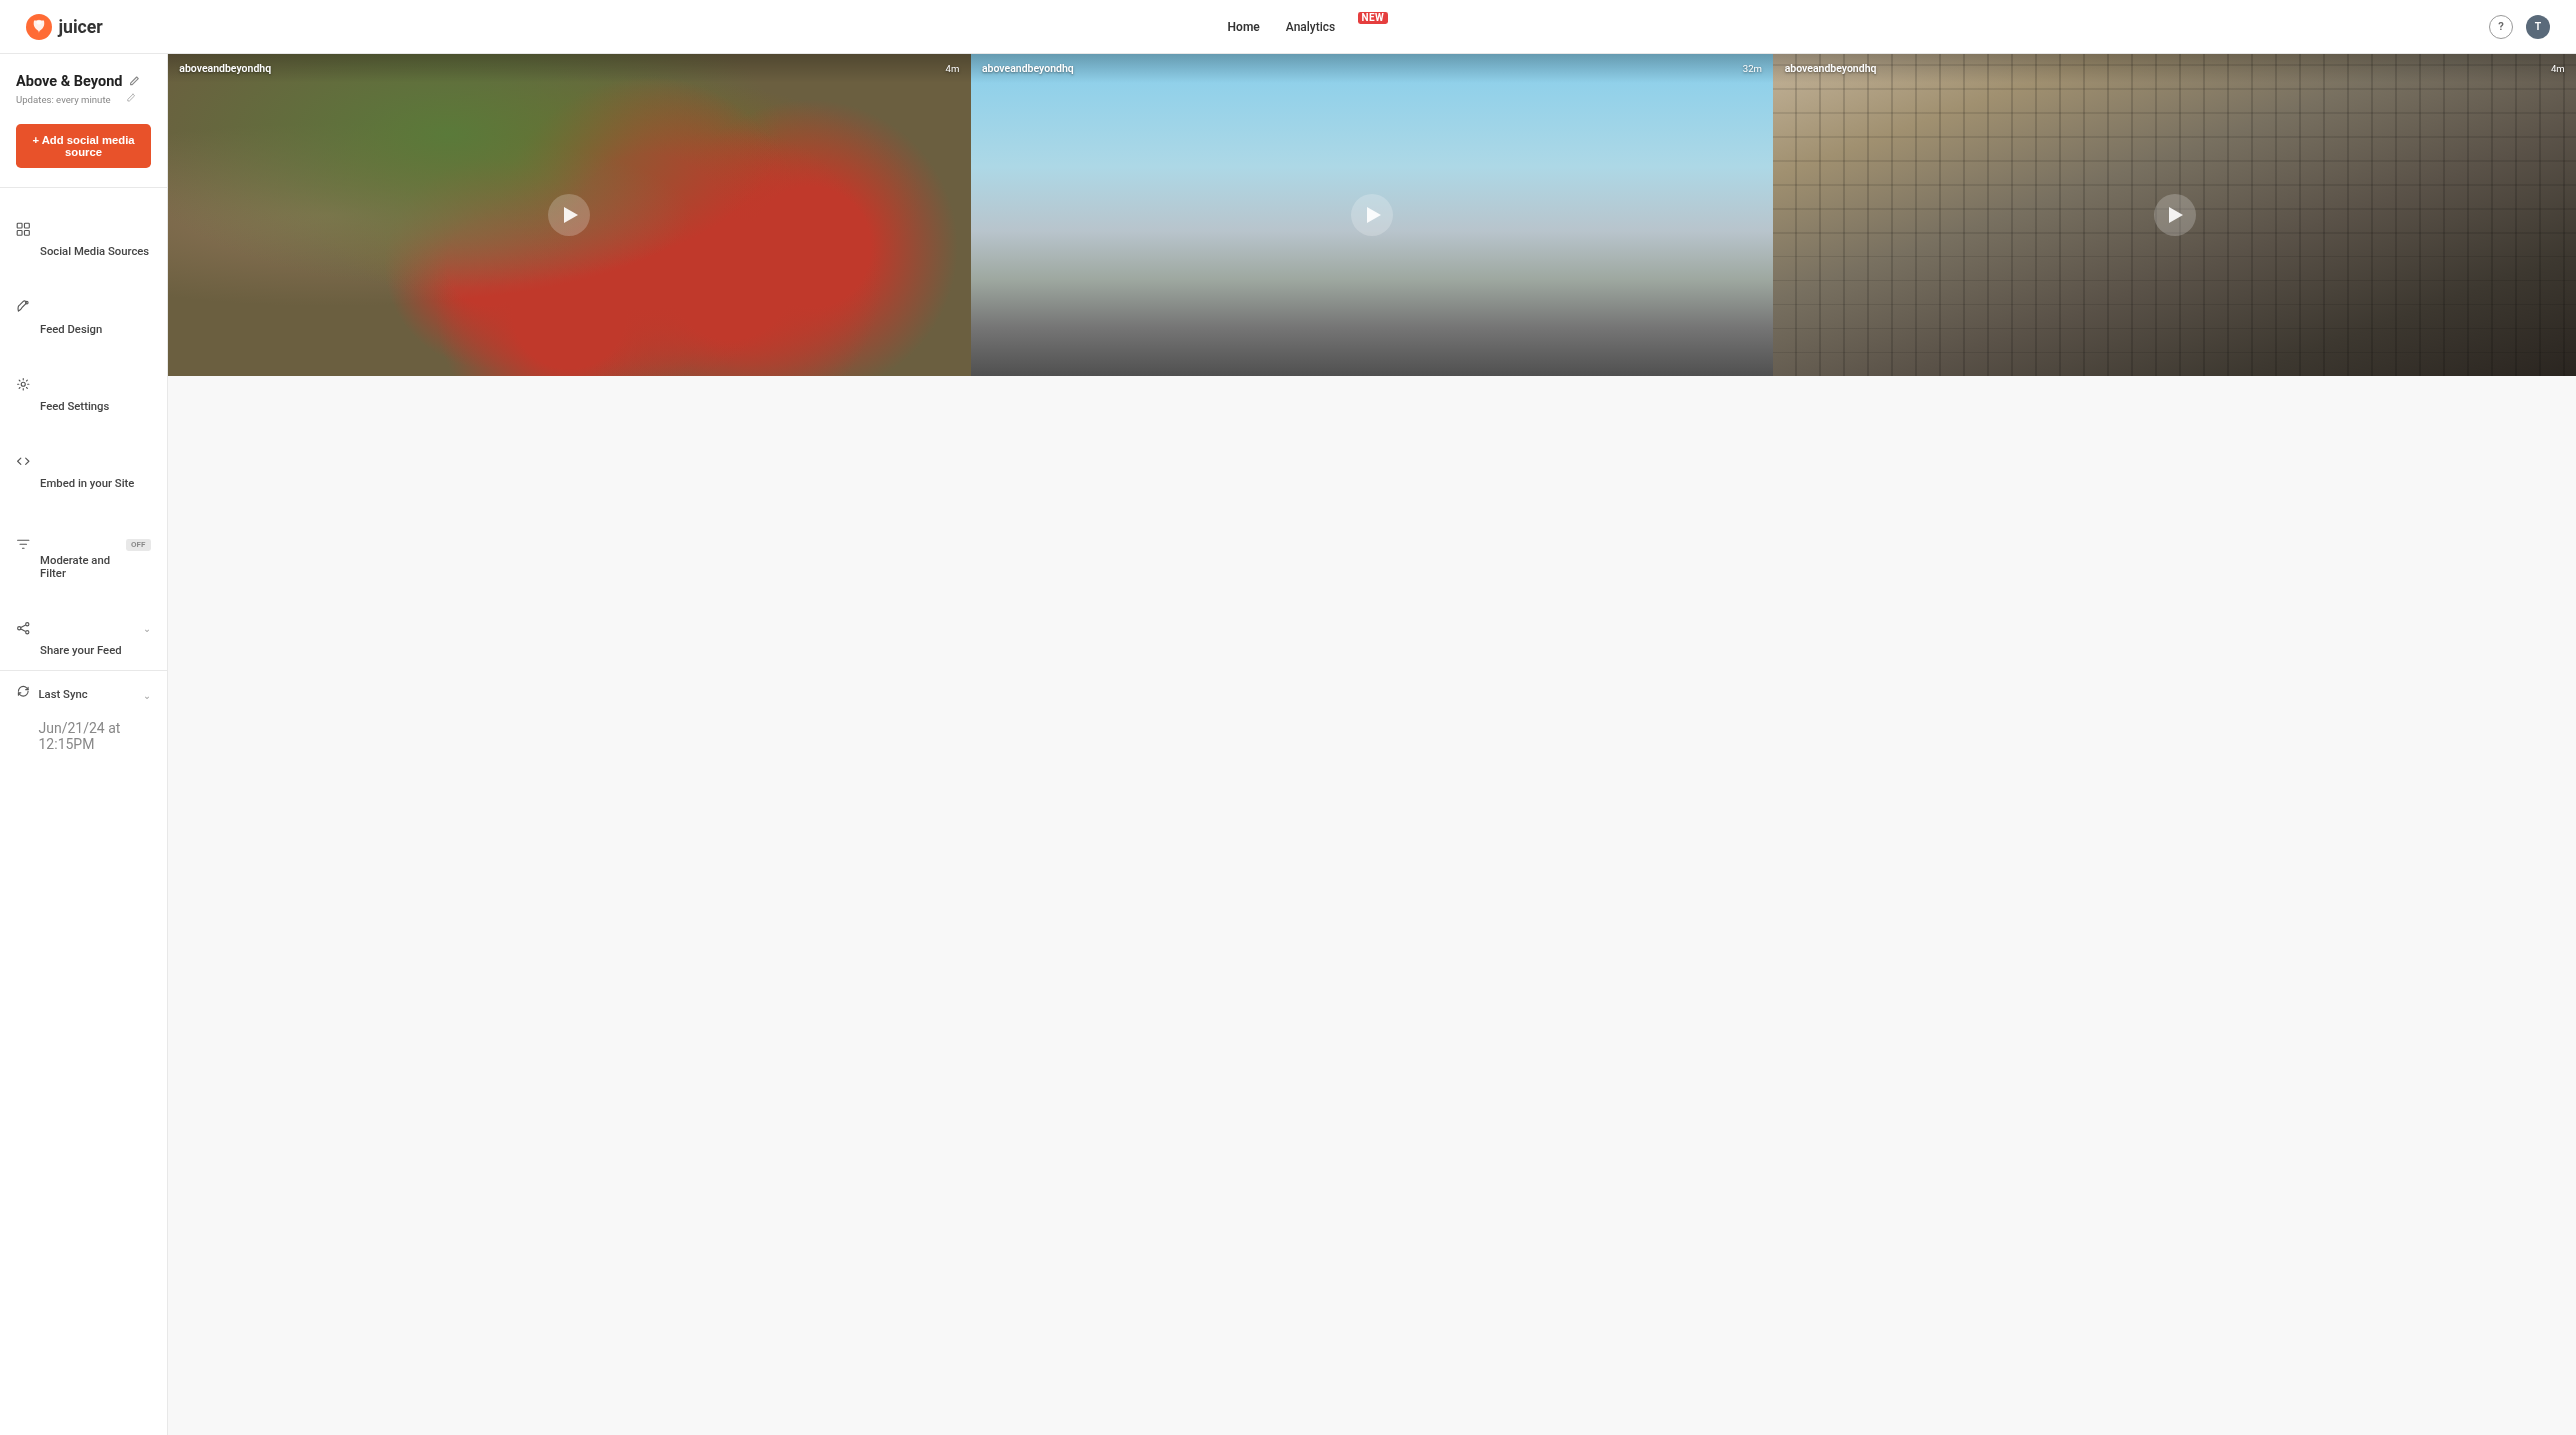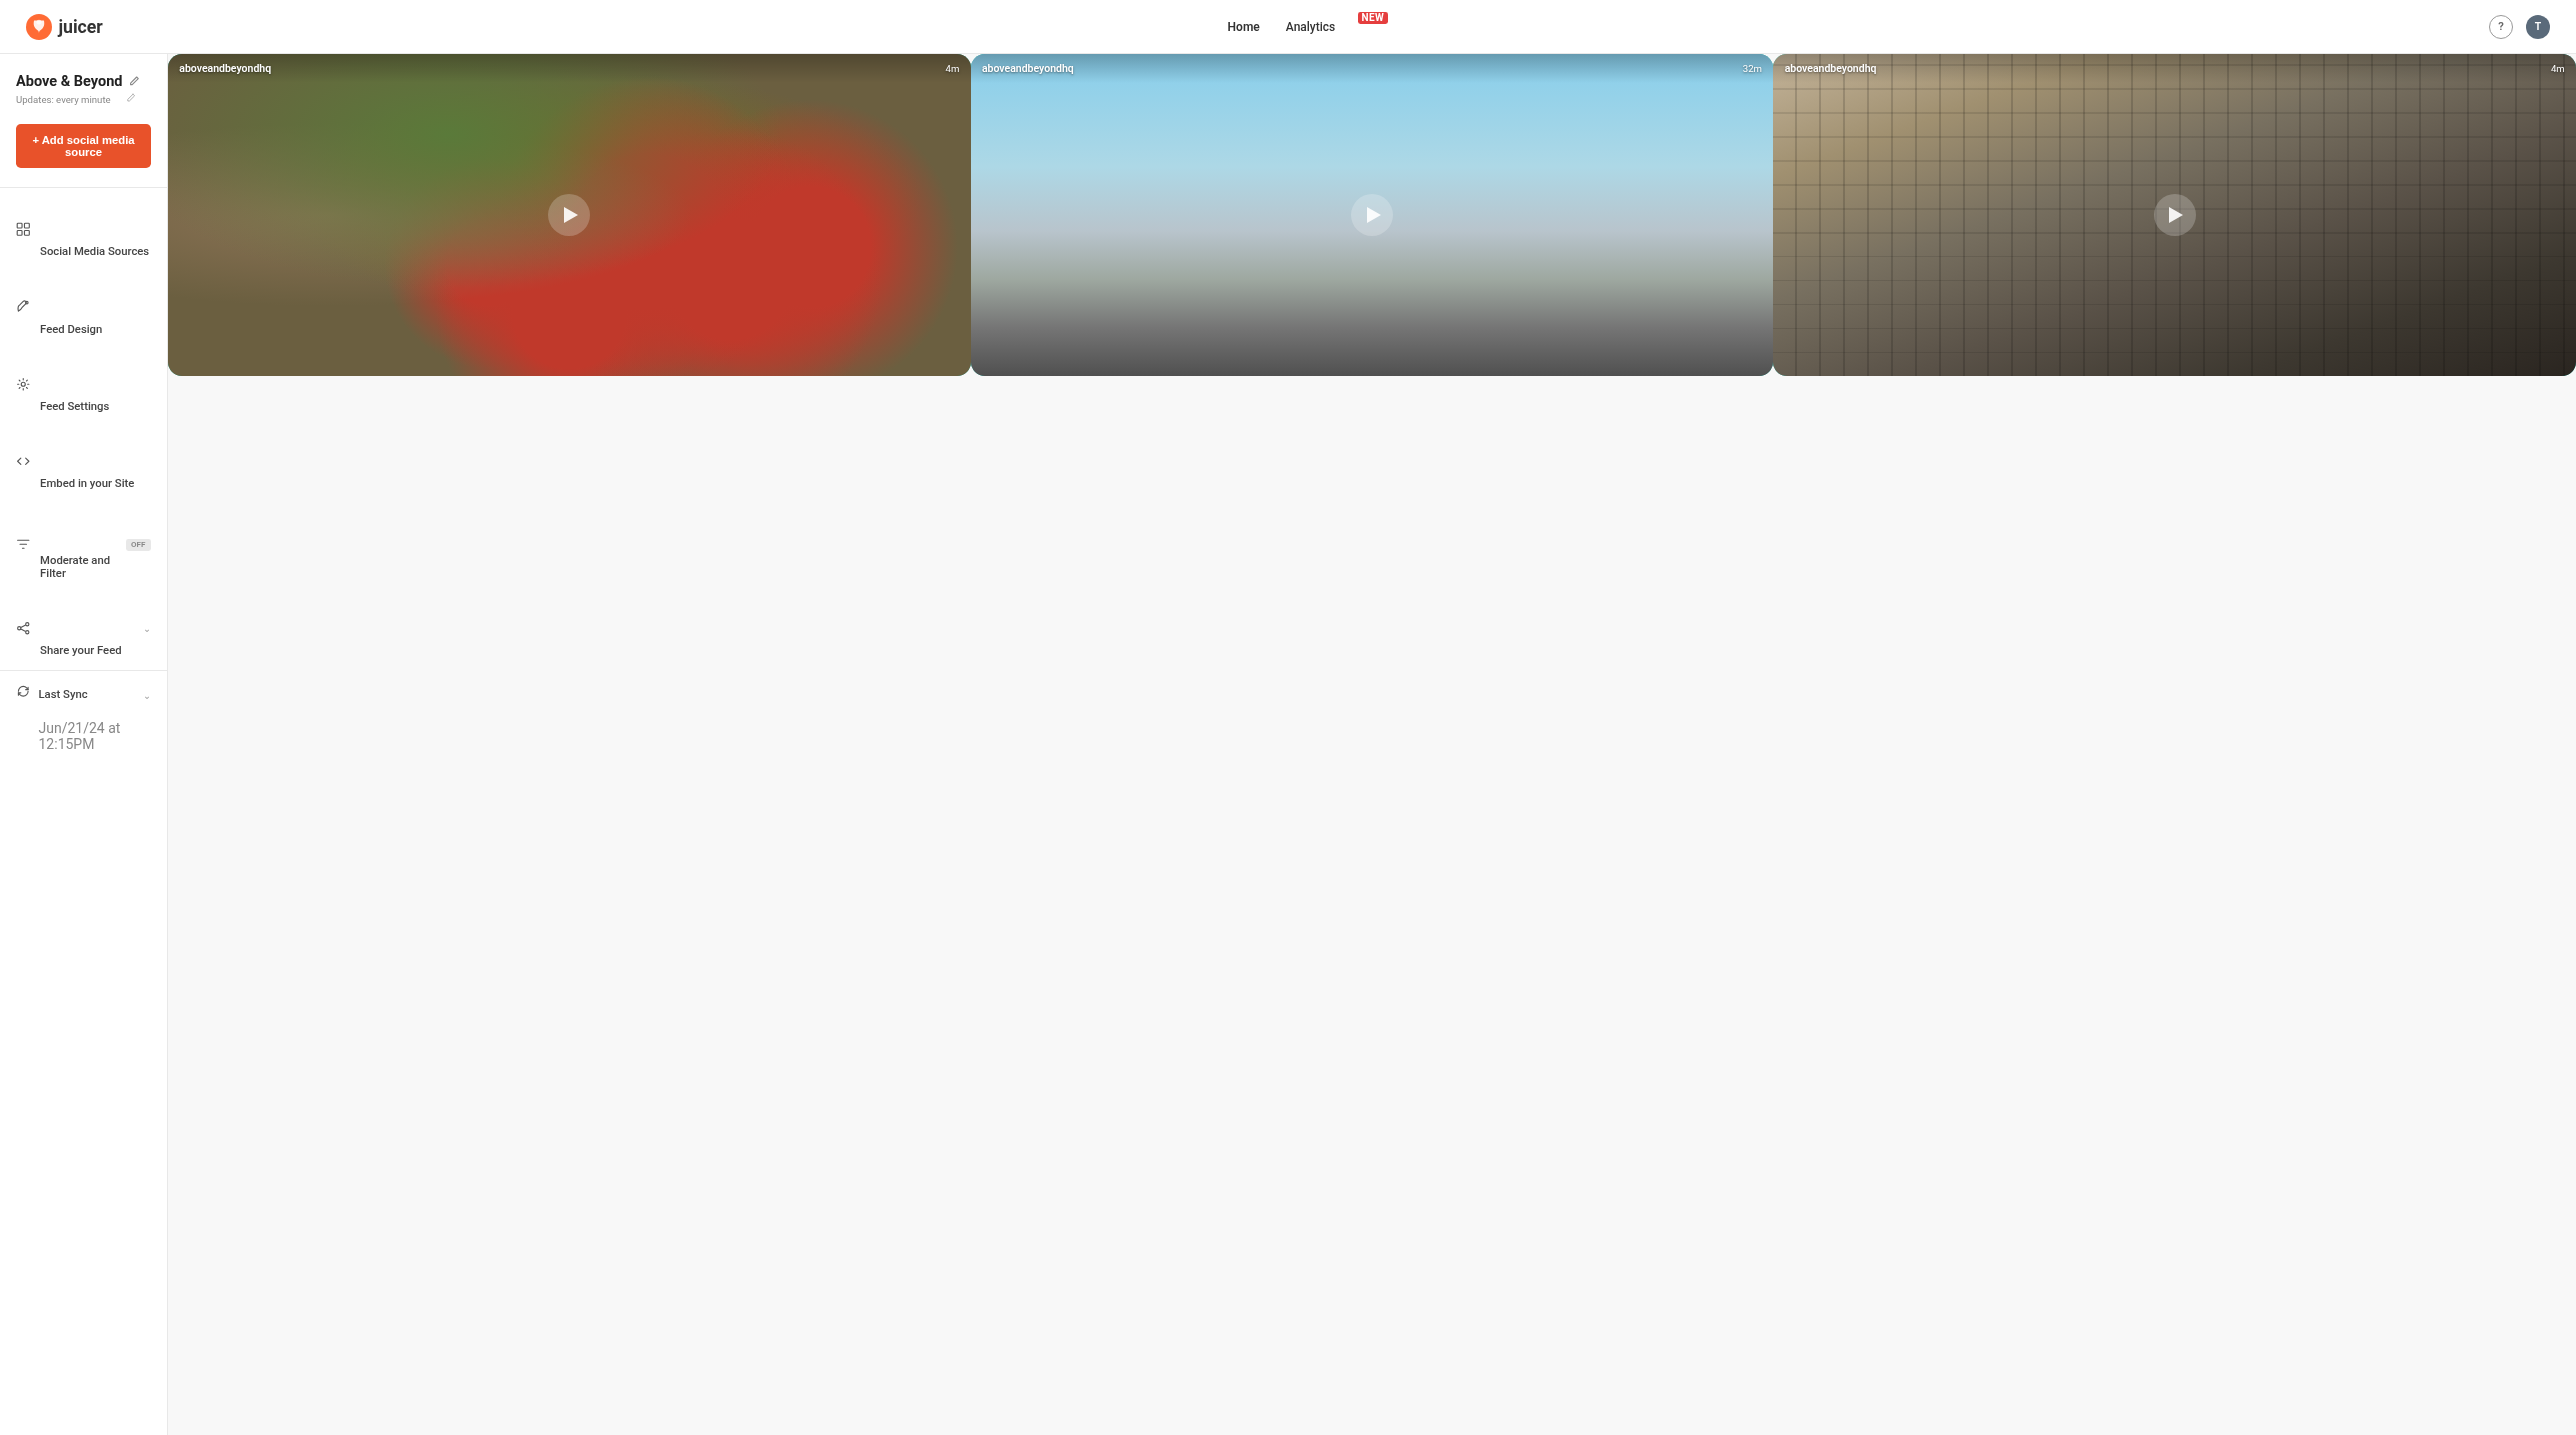--- a/index.html
+++ b/index.html
@@ -232,21 +232,20 @@
       grid-template-columns: repeat(3, 1fr);
       gap: 0;
       padding: 0;
     }
 
     .feed-card {
       position: relative;
       background: #14b8a6;
       overflow: hidden;
       cursor: pointer;
-      border-radius: 14px;
     }
 
     .card-header {
       position: absolute;
       top: 0;
       left: 0;
       right: 0;
       display: flex;
       align-items: center;
       justify-content: space-between;

